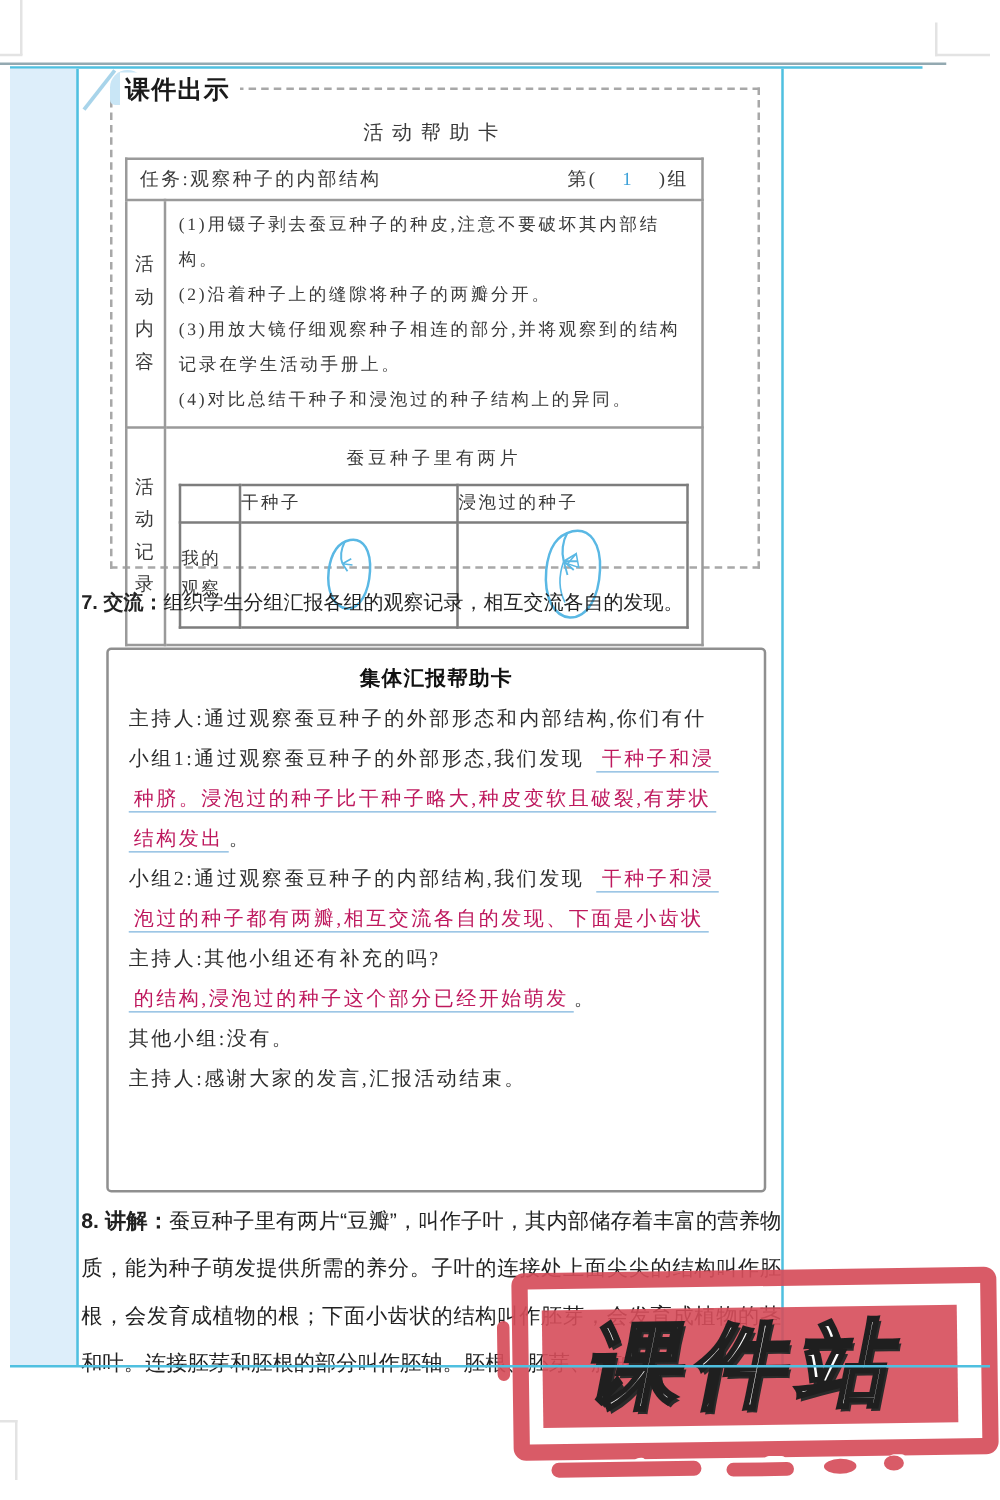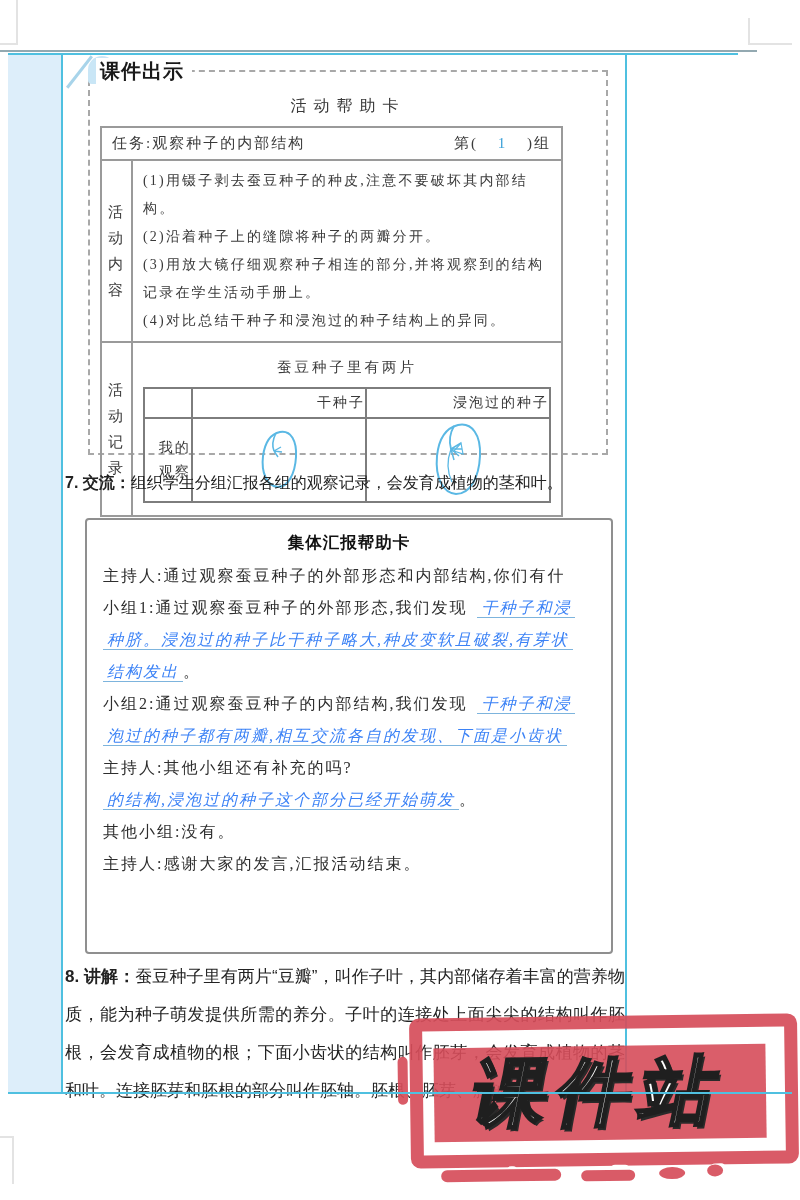--- a/index.html
+++ b/index.html
@@ -35,38 +35,38 @@
                    font-family:"Liberation Serif", serif; color:#3a3a3a; }
   table.activity td { border:2px solid #9a9a9a; vertical-align:middle; }
   td.task-cell { height:33px; padding:0 10px; font-size:15px; letter-spacing:2px; }
   .task-row-inner { display:flex; justify-content:space-between; align-items:center; }
   .group-num { color:#3aa0d8; padding:0 14px; }
   td.head-cell { width:50px; text-align:center; font-size:15px; letter-spacing:2px; line-height:26px; padding:4px 6px; }
   td.content-cell { padding:6px 10px; font-size:14px; letter-spacing:2.2px; line-height:28px; }
   .record-title { text-align:center; font-size:14.5px; letter-spacing:3px; margin:4px 0 6px 0; }
 
   table.inner { width:408px; margin:0 auto 6px auto; border-collapse:collapse; }
-  table.inner td { border:2px solid #7d7d7d; text-align:right; font-size:14px; letter-spacing:2px; }
+  table.inner td { border:2px solid #7d7d7d; text-align:left; font-size:14px; letter-spacing:2px; }
   table.inner td.ih { height:30px; }
   table.inner td.obs { width:48px; line-height:24px; }
   table.inner td.draw { height:84px; }
 
   .seed-svg { display:block; margin:0 auto; }
 
   
   .step7 { position:absolute; left:65px; top:470px; width:558px; font-size:16px; line-height:26px; color:#222; }
   .step-label { font-weight:bold; }
 
   
   .report-card { position:absolute; left:85px; top:518px; width:528px; height:436px;
                  border:2px solid #8f8f8f; border-radius:4px; padding:12px 16px 0 16px; background:#fff; }
   .rc-title { text-align:center; font-weight:bold; font-size:16.5px; letter-spacing:1px; margin-bottom:6px; color:#111; }
   .rc-line { font-family:"Liberation Serif", serif; font-size:16px; letter-spacing:2px; height:32px;
              line-height:32px; white-space:nowrap; color:#2e2e2e; }
-  .hand { color:#3b82f6; font-style:italic; letter-spacing:2px;
+  .hand { color:#be185d; letter-spacing:2px;
           border-bottom:1.5px solid #7db4dd; padding:0 4px 1px 4px; }
   .hand-first { margin-left:10px; }
 
   
   .step8 { position:absolute; left:65px; top:958px; width:560px; font-size:17px; line-height:38px;
            text-align:justify; color:#222; }
 
   
   .stamp { position:absolute; left:410px; top:1016px; width:388px; height:150px; z-index:20;
            transform:rotate(-0.8deg); }
@@ -159,21 +159,21 @@
             </td>
           </tr>
         </tbody>
             </table>
       </td>
     </tr>
   </tbody>
     </table>
 
   <div class="step7">
-    <span class="step-label">7. 交流：</span><span>组织学生分组汇报各组的观察记录，会发育成植物的茎和叶。</span>
+    <span class="step-label">7. 交流：</span><span>组织学生分组汇报各组的观察记录，相互交流各自的发现。</span>
   </div>
 
   <div class="report-card">
     <div class="rc-title">集体汇报帮助卡</div>
     <div class="rc-line">主持人:通过观察蚕豆种子的外部形态和内部结构,你们有什</div>
     <div class="rc-line">
       <span>小组1:通过观察蚕豆种子的外部形态,我们发现</span><span class="hand hand-first">干种子和浸</span>
     </div>
     <div class="rc-line"><span class="hand">种脐。浸泡过的种子比干种子略大,种皮变软且破裂,有芽状</span></div>
     <div class="rc-line"><span class="hand">结构发出</span><span>。</span></div>

